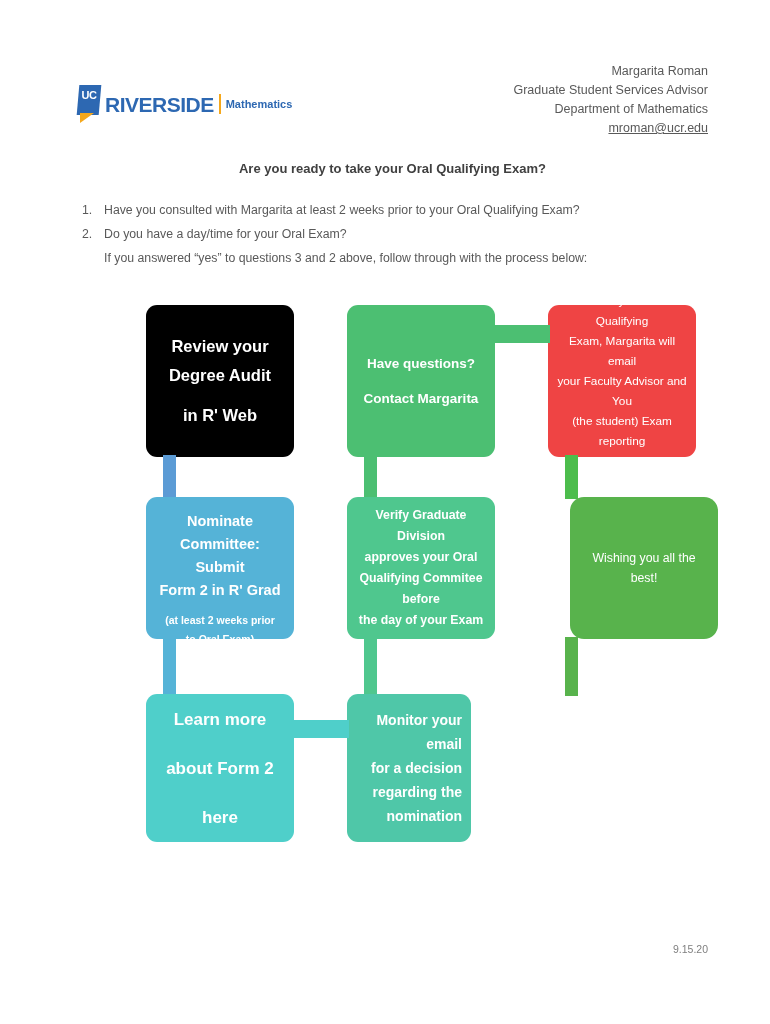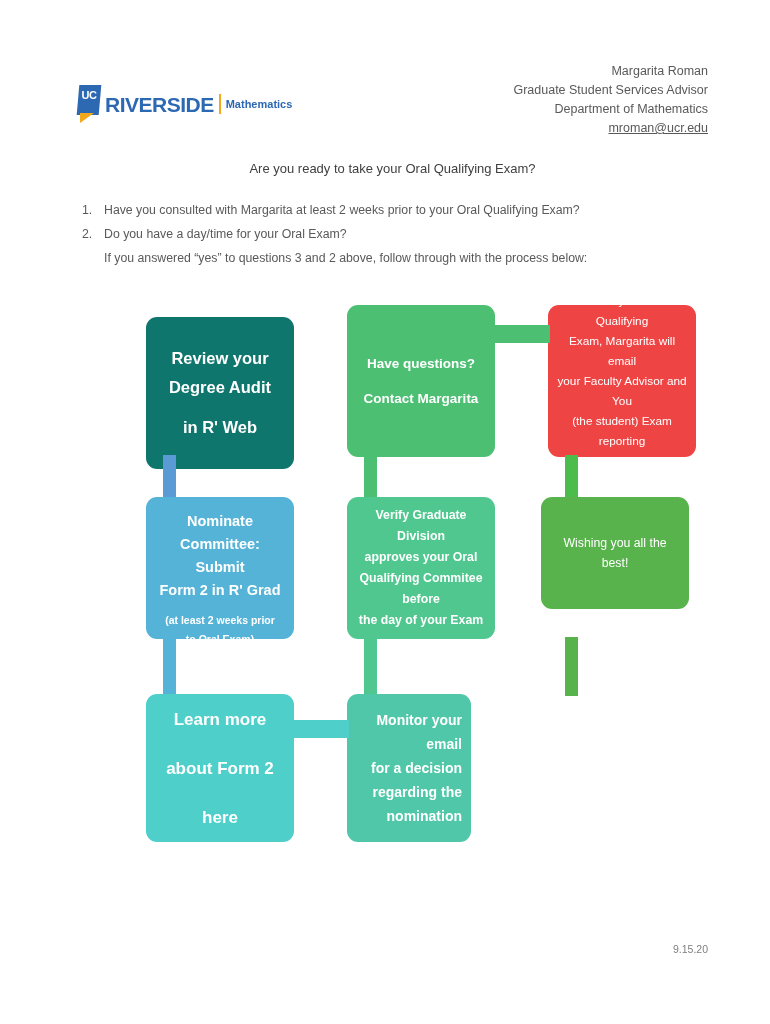--- a/index.html
+++ b/index.html
@@ -101,21 +101,21 @@
   }
 
   
   #doc-title {
     position: absolute;
     left: 0;
     right: 0;
     top: 161px;
     text-align: center;
     font-size: 13px;
-    font-weight: normal;
+    font-weight: bold;
     color: #404040;
     padding-left: 15px;
   }
   #question-list {
     position: absolute;
     left: 82px;
     top: 198px;
     width: 640px;
     font-size: 12.3px;
     line-height: 24px;
@@ -199,23 +199,23 @@
   #conn-c2-a { left: 364px; top: 455px; width: 13px; height: 44px; background: #4cbf72; }
   #conn-c2-b { left: 364px; top: 637px; width: 13px; height: 59px; background: #4fc78e; }
 
   
   #box-prior-to-exam {
     left: 548px; top: 305px; width: 148px; height: 152px;
     background: #4cbd4c;
     font-size: 11.8px; line-height: 20px; font-weight: normal;
   }
   #box-wishing-best {
-    left: 541px; top: 497px; width: 148px; height: 112px;
+    left: 570px; top: 497px; width: 148px; height: 142px;
     background: #58b34c;
-    font-size: 12.3px; line-height: 20px; font-weight: normal;
+    font-size: 12.3px; line-height: 20px; font-weight: normal; border-radius: 14px;
   }
   #box-ensure-exam-reporting {
     left: 548px; top: 694px; width: 148px; height: 148px;
     background: #6cae46;
     font-size: 13px; font-weight: bold; line-height: 22px;
   }
   #conn-c3-a { left: 565px; top: 455px; width: 13px; height: 44px; background: #4cbd4c; }
   #conn-c3-b { left: 565px; top: 637px; width: 13px; height: 59px; background: #58b34c; }
 
   
@@ -261,21 +261,21 @@
   </div>
   <div class="q-row">
     <span class="q-num">2.</span>
     <span>Do you have a day/time for your Oral Exam?</span>
   </div>
   <div class="q-follow">If you answered “yes” to questions 3 and 2 above, follow through with the process below:</div>
 </div>
 
 <div id="flowchart">
 
-  <div class="fc-box" id="box-review-degree-audit" style="background: #0f766e; margin-top: 12px;">
+  <div class="fc-box" id="box-review-degree-audit" style="background: #000000;">
     <span class="ln">Review your</span>
     <span class="ln">Degree Audit</span>
     <span class="gap"></span>
     <span class="ln">in R' Web</span>
   </div>
 
   <div class="fc-connector" id="conn-c1-a" style="background: rgb(91, 155, 213);"></div>
 
   <div class="fc-box" id="box-nominate-committee" style="background: rgb(85, 179, 215);">
     <span class="ln">Nominate</span>

